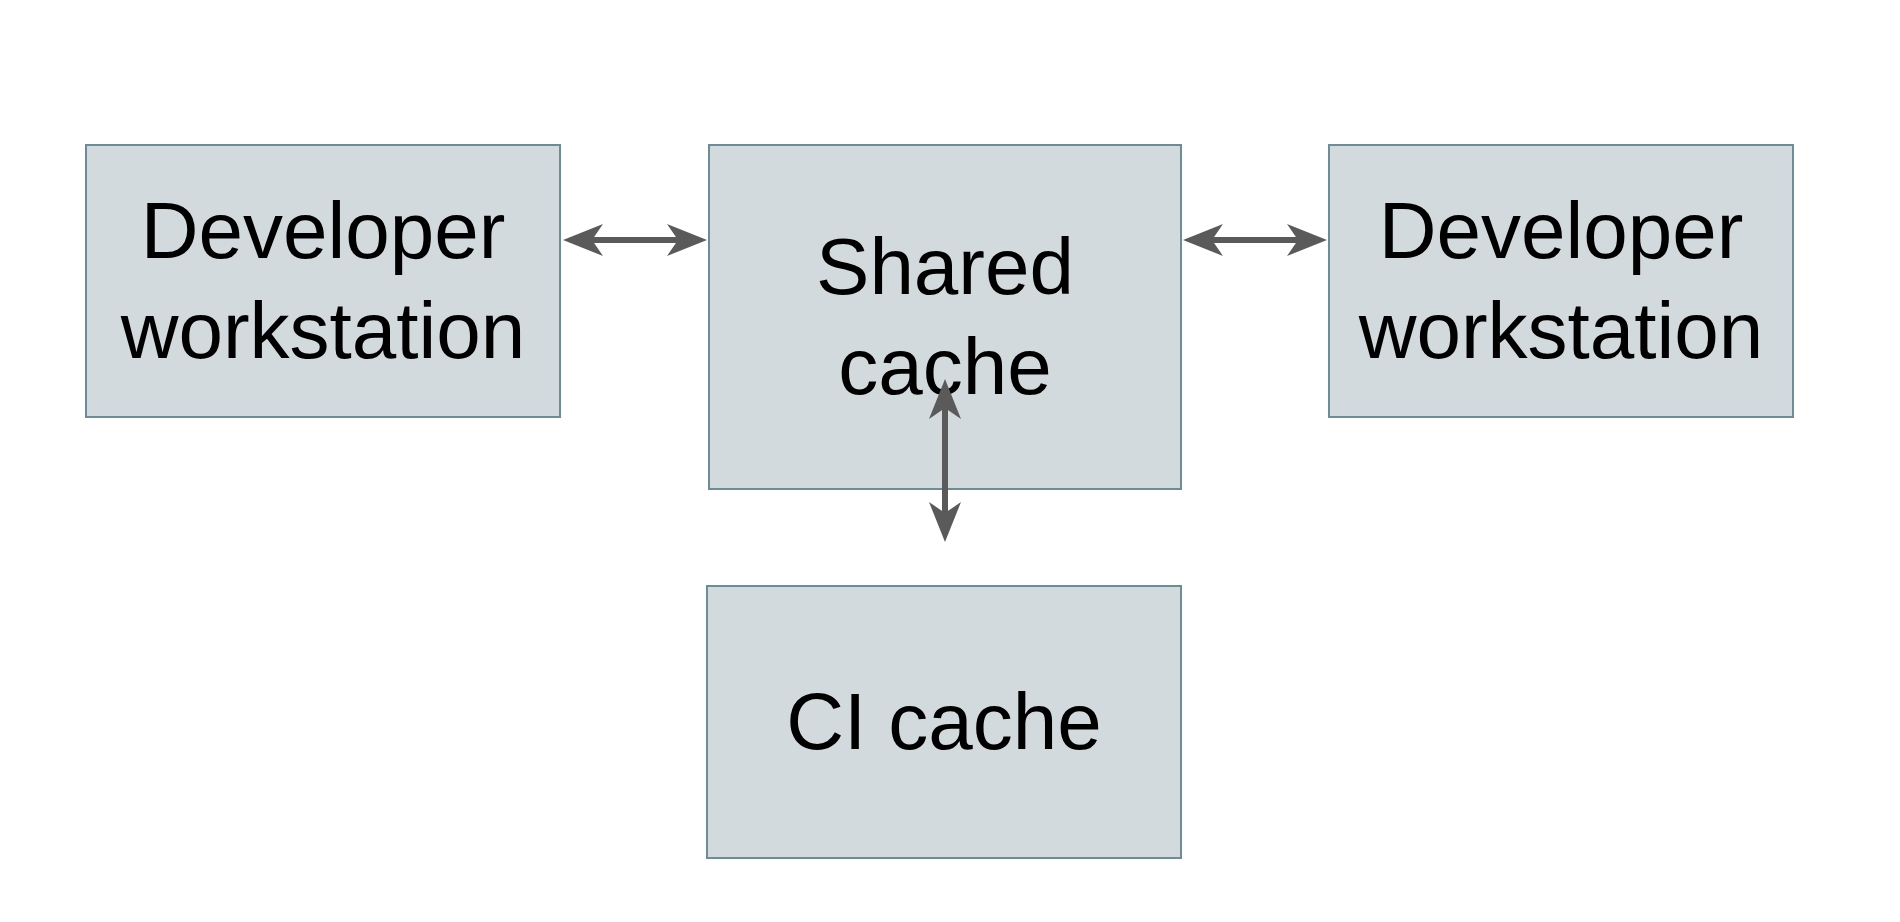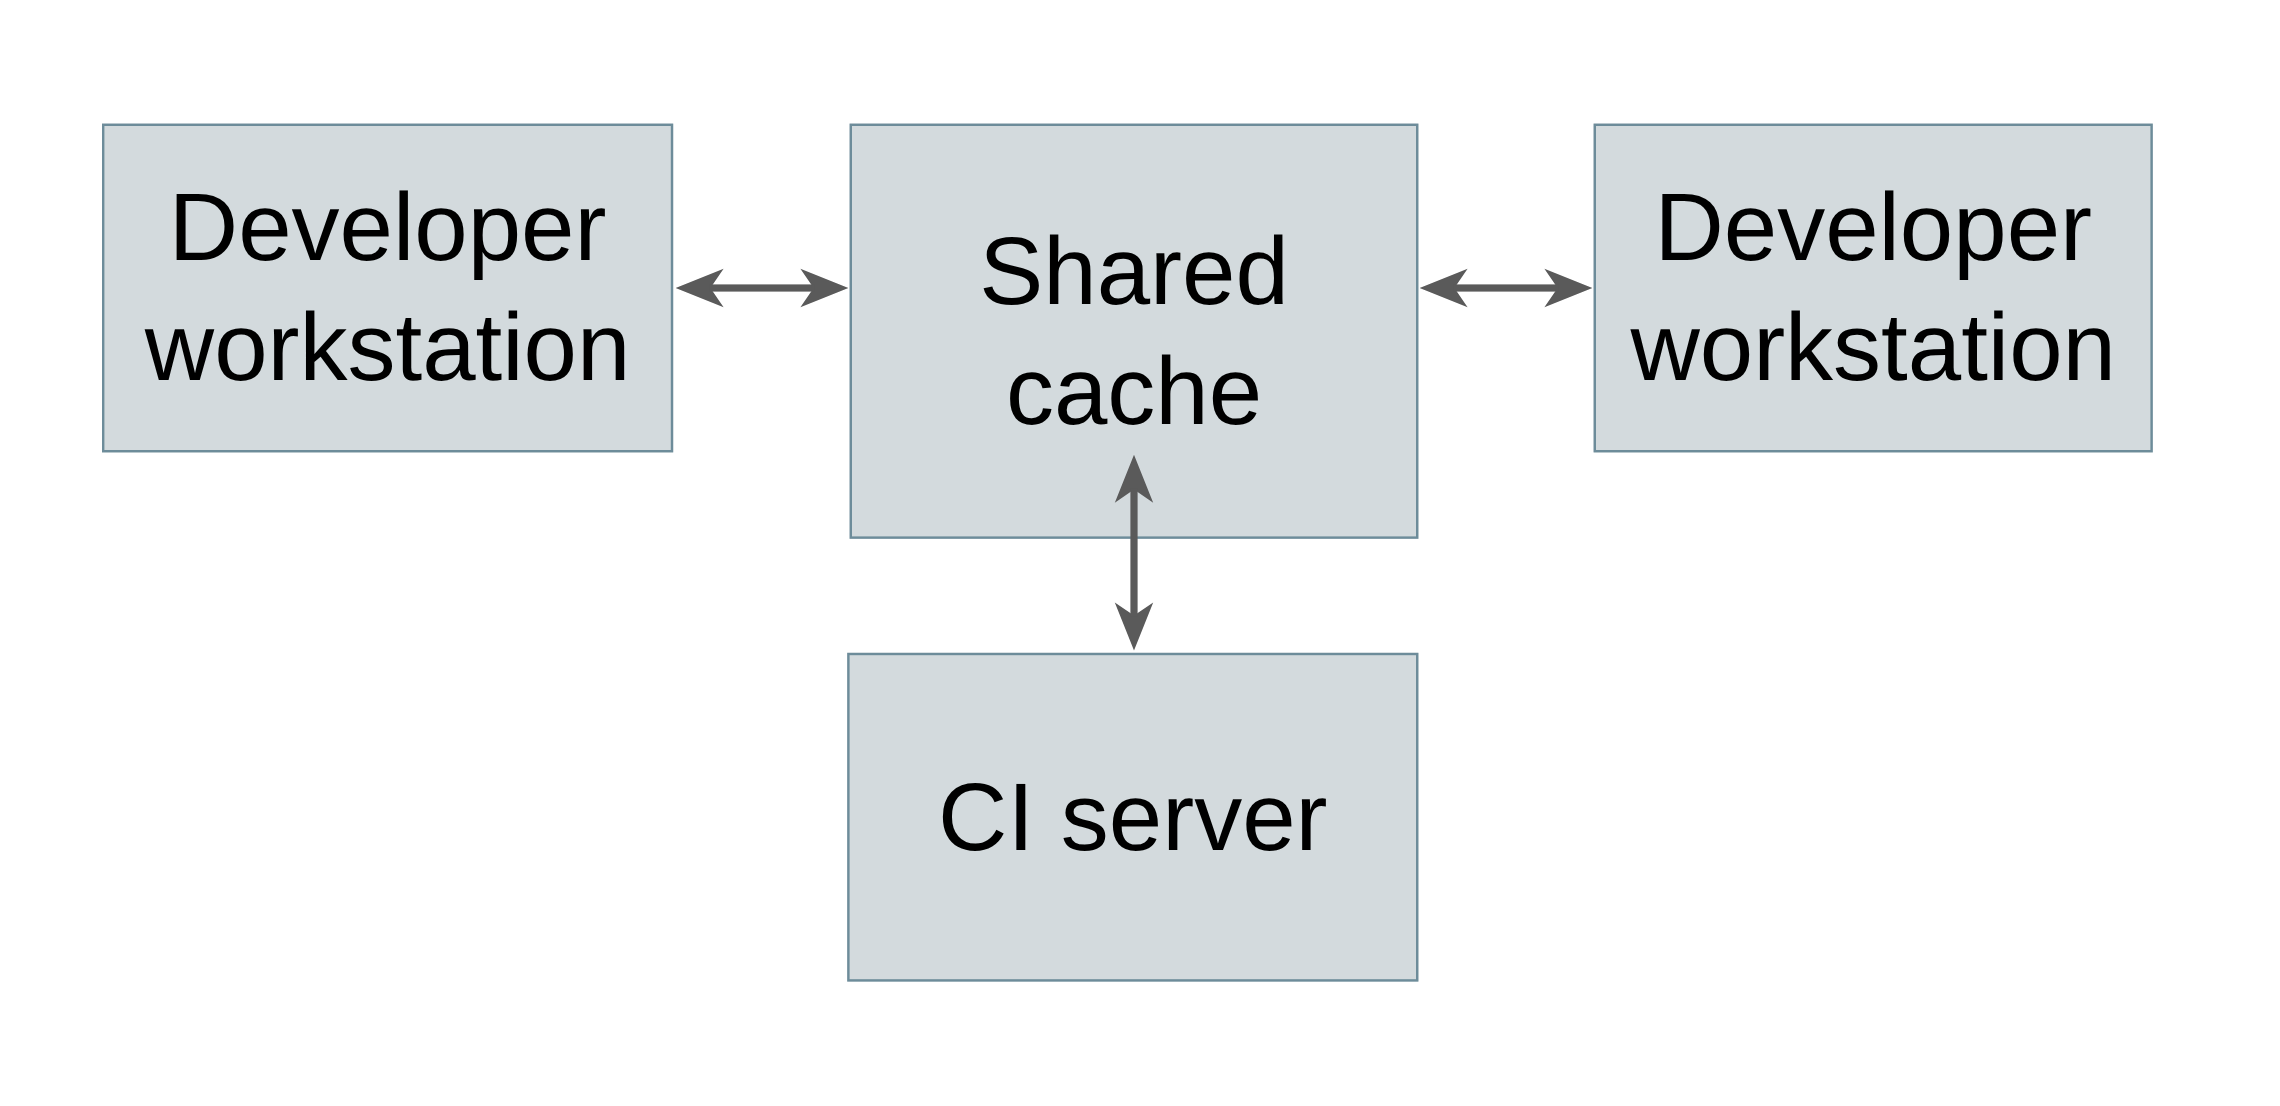--- a/index.html
+++ b/index.html
@@ -17,20 +17,21 @@
   }
   .node {
     position: absolute;
     box-sizing: border-box;
     background: var(--node-fill, #d3dadd);
     border: 2px solid var(--node-border, #6d8c9a);
     display: flex;
     align-items: center;
     justify-content: center;
     text-align: center;
+    margin-top: 41px;
   }
   .node-label {
     font-size: 80px;
     line-height: 100px;
     color: var(--text-color, #000000);
     letter-spacing: 0;
     width: 100%;
   }
   .node-dev-left   { left: 85px;   top: 103px; width: 476px; height: 274px; }
   .node-shared     { left: 708px;  top: 103px; width: 474px; height: 346px; }
@@ -58,21 +59,21 @@
 
   <div class="node node-shared">
     <div class="node-label">Shared cache</div>
   </div>
 
   <div class="node node-dev-right">
     <div class="node-label">Developer workstation</div>
   </div>
 
   <div class="node node-ci">
-    <div class="node-label">CI server</div>
+    <div class="node-label">CI cache</div>
   </div>
 
   <svg class="arrow arrow-h-1" viewBox="0 0 148 40">
     <path class="arrow-shape" d="M2,20 L42,4 L31,20 L42,36 Z"></path>
     <path class="arrow-shape" d="M146,20 L106,4 L117,20 L106,36 Z"></path>
     <rect class="arrow-shape" x="30" y="17" width="88" height="6"></rect>
   </svg>
 
   <svg class="arrow arrow-h-2" viewBox="0 0 148 40">
     <path class="arrow-shape" d="M2,20 L42,4 L31,20 L42,36 Z"></path>

